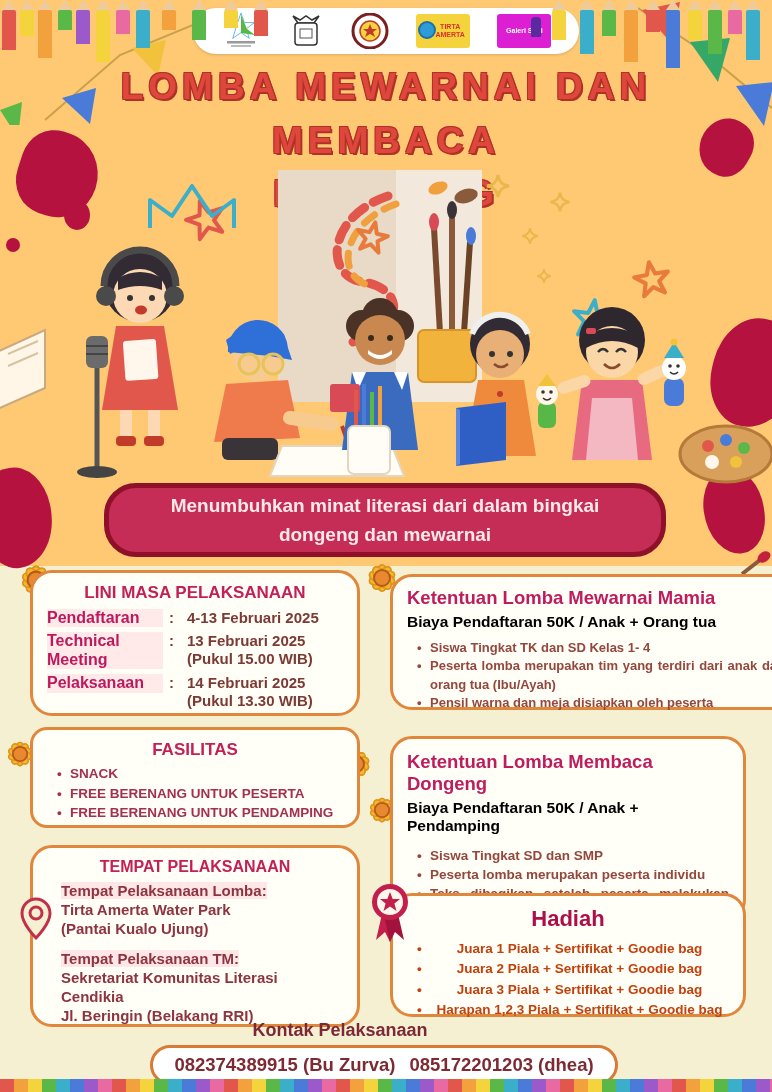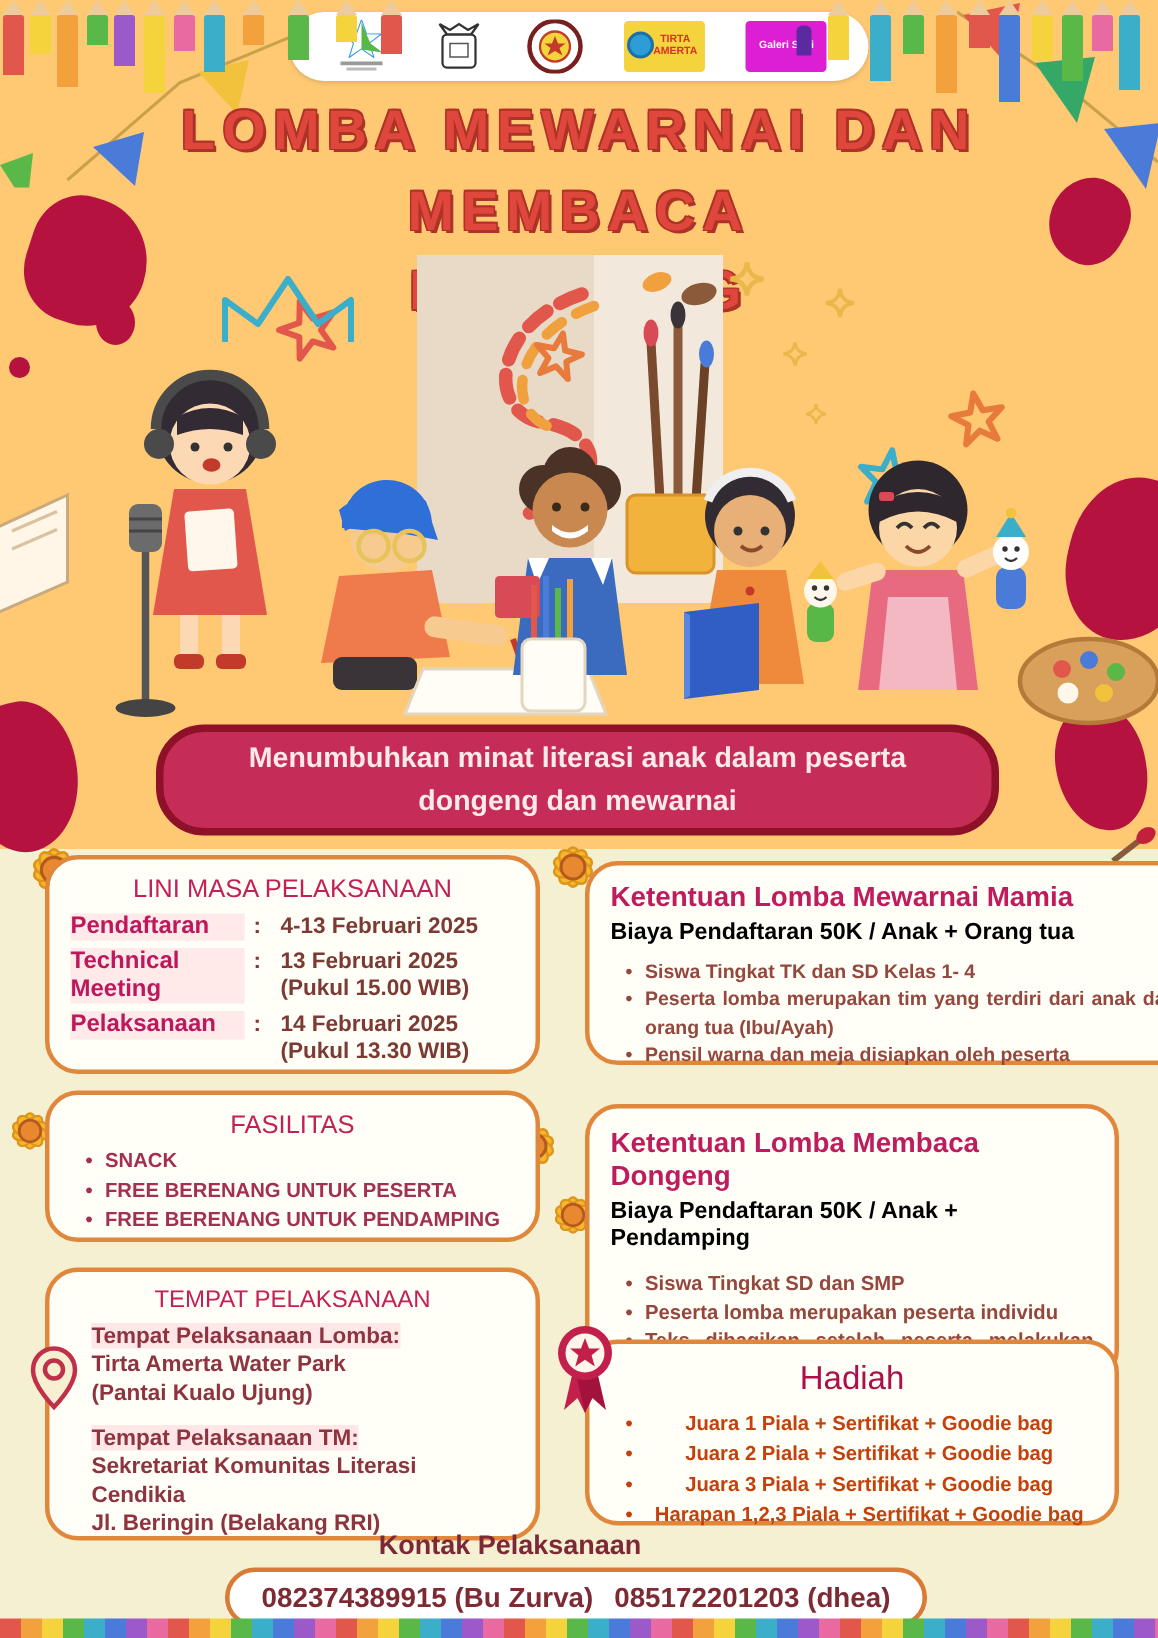--- a/index.html
+++ b/index.html
@@ -25,30 +25,30 @@
   .title .l1{font-size:37px;}
   .title .l2{font-size:37px;}
 
   
   .banner{position:absolute;left:104px;top:483px;width:562px;height:74px;background:#C62D56;border:5px solid #8E1129;
           border-radius:32px;display:flex;flex-direction:column;align-items:center;justify-content:center;
           color:#FFE9E9;font-weight:bold;font-size:19px;line-height:1.55;text-align:center;}
 
   
   .box{position:absolute;background:#FFFEF7;border:3px solid #E1873C;border-radius:22px;padding:8px 14px;}
-  .box-title{text-align:center;font-weight:normal;color:#C32057;}
+  .box-title{text-align:center;font-weight:bold;color:#C32057;}
 
   .timeline{left:30px;top:570px;width:330px;height:146px;}
   .timeline .box-title{font-size:17px;margin:2px 0 6px;}
   .trow{display:grid;grid-template-columns:116px 12px 1fr;column-gap:6px;margin-bottom:5px;align-items:start;}
   .tlabel{color:#be185d;font-weight:bold;font-size:16px;line-height:1.15;background:rgba(255,170,190,.25);}
   .tcolon{color:#7C3A34;font-weight:bold;font-size:15px;}
   .tvalue{color:#7C3A34;font-weight:bold;font-size:15px;line-height:1.2;}
 
-  .fasilitas{left:30px;top:727px;width:330px;height:101px;}
+  .fasilitas{left:30px;top:727px;width:330px;height:101px;border-radius:17px;}
   .fasilitas .box-title{font-size:17px;margin:2px 0 4px;}
   ul.blist{margin:0;padding:0 0 0 10px;list-style:none;}
   ul.blist li{position:relative;padding-left:13px;}
   ul.blist li::before{content:"•";position:absolute;left:0;top:0;}
   .fasilitas li{color:#A33050;font-weight:bold;font-size:13.5px;line-height:1.45;}
 
   .tempat{left:30px;top:845px;width:330px;height:182px;padding-top:10px;}
   .tempat .box-title{font-size:16px;margin:0 0 6px;}
   .tempat .sec{margin:0 0 12px 14px;}
   .tempat .sec-h{color:#8D3440;font-weight:bold;font-size:15px;line-height:1.25;background:rgba(255,150,180,.22);display:inline;}
@@ -318,21 +318,21 @@
       <ellipse cx="726" cy="296" rx="46" ry="28" fill="#D9A05C" stroke="#B57A3A" stroke-width="3"></ellipse>
       <circle cx="708" cy="288" r="6" fill="#E2574B"></circle>
       <circle cx="726" cy="282" r="6" fill="#4A7BD8"></circle>
       <circle cx="744" cy="290" r="6" fill="#59B847"></circle>
       <circle cx="736" cy="304" r="6" fill="#F2C23C"></circle>
       <circle cx="712" cy="304" r="7" fill="#FFF6EC"></circle>
     </g>
   </svg>
 
   <div class="banner">
-    <div>Menumbuhkan minat literasi anak dalam peserta</div>
+    <div>Menumbuhkan minat literasi dari dalam bingkai</div>
     <div>dongeng dan mewarnai</div>
   </div>
 
   <svg class="deco" style="left:8px;top:552px" width="56" height="56">
       <use href="#sunflower" transform="translate(28,28) scale(1.05)"></use>
     </svg>
   <svg class="deco" style="left:356px;top:552px" width="52" height="52">
       <use href="#sunflower" transform="translate(26,26)"></use>
     </svg>
   <svg class="deco" style="left:-4px;top:730px" width="48" height="48">

